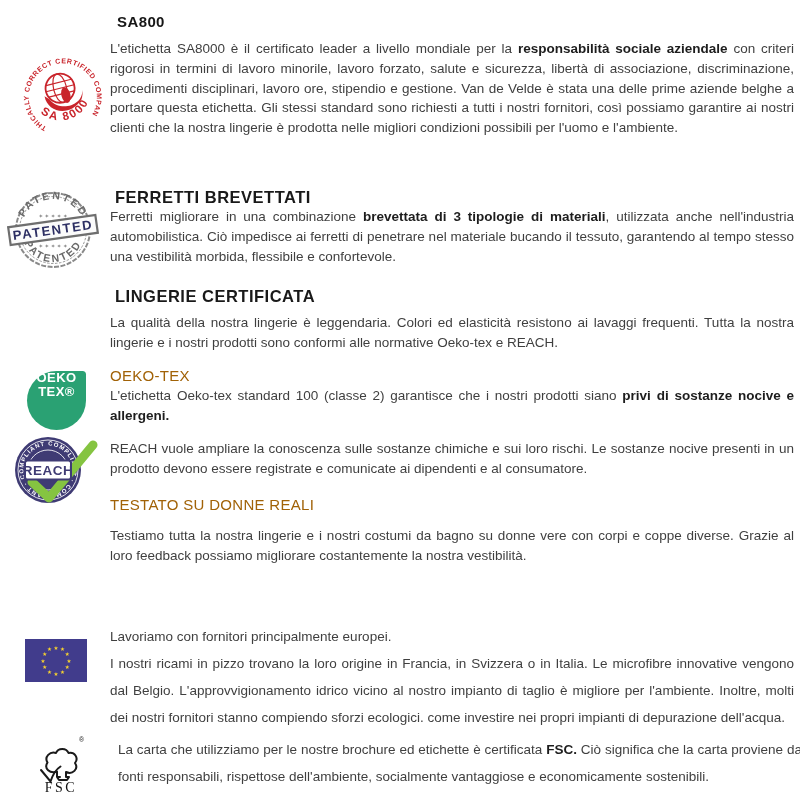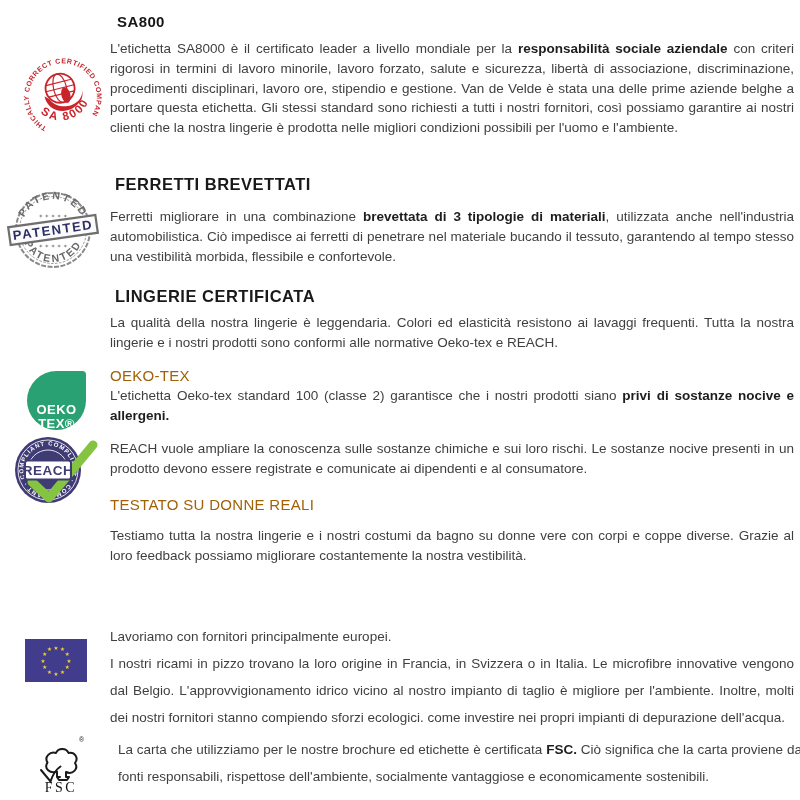--- a/index.html
+++ b/index.html
@@ -11,41 +11,41 @@
   .para-lg{line-height:27px;}
   h1.title{font-size:15px;font-weight:700;color:#161616;letter-spacing:.4px;margin:0;}
   h2.section{font-size:16.5px;font-weight:700;color:#191919;letter-spacing:.5px;margin:0;}
   .subhead{font-size:15px;color:#a16207;letter-spacing:.3px;margin:0;}
   .plainline{font-size:13.5px;color:#3f3f3f;margin:0;}
 
   
   #sa8000-badge{left:18px;top:50px;width:88px;height:92px;}
   #sa8000-title{left:117px;top:13px;}
   #sa8000-para{left:110px;top:39px;width:684px;}
-  #ferretti-heading{left:115px;top:175px;}
+  #ferretti-heading{left:115px;top:188px;}
   #patented-badge{left:5px;top:190px;width:96px;height:80px;}
   #ferretti-para{left:110px;top:207px;width:684px;}
   #lingerie-heading{left:115px;top:287px;}
   #lingerie-para{left:110px;top:313px;width:684px;}
   #oeko-subhead{left:110px;top:367px;}
   #oeko-para{left:110px;top:386px;width:684px;}
   #oeko-badge{left:27px;top:371px;width:59px;height:59px;}
   #reach-para{left:110px;top:439px;width:684px;}
   #reach-badge{left:13px;top:433px;width:86px;height:78px;}
   #testato-subhead{left:110px;top:496px;}
   #testato-para{left:110px;top:526px;width:684px;}
   #eu-flag{left:25px;top:639px;width:62px;height:43px;}
   #europa-line1{left:110px;top:629px;width:684px;}
   #europa-para{left:110px;top:650px;width:684px;}
   #fsc-logo{left:37px;top:733px;width:48px;height:62px;}
   #fsc-para{left:110px;top:736px;width:684px;margin-left:8px;}
 
   
   #oeko-badge{background:#2aa173;border-radius:50% 6% 50% 50%;
-    display:flex;align-items:flex-end;justify-content:center;text-align:center;}
+    display:flex;align-items:flex-start;justify-content:center;text-align:center;}
   #oeko-badge .oeko-text{color:#ffffff;font-weight:700;font-size:13px;line-height:13.5px;
     letter-spacing:.4px;}
 </style>
 </head>
 <body>
 
 <div class="abs" id="sa8000-badge">
   <svg viewBox="0 0 88 92" width="88" height="92">
     <g transform="rotate(-14 44 46)">
       <defs>

